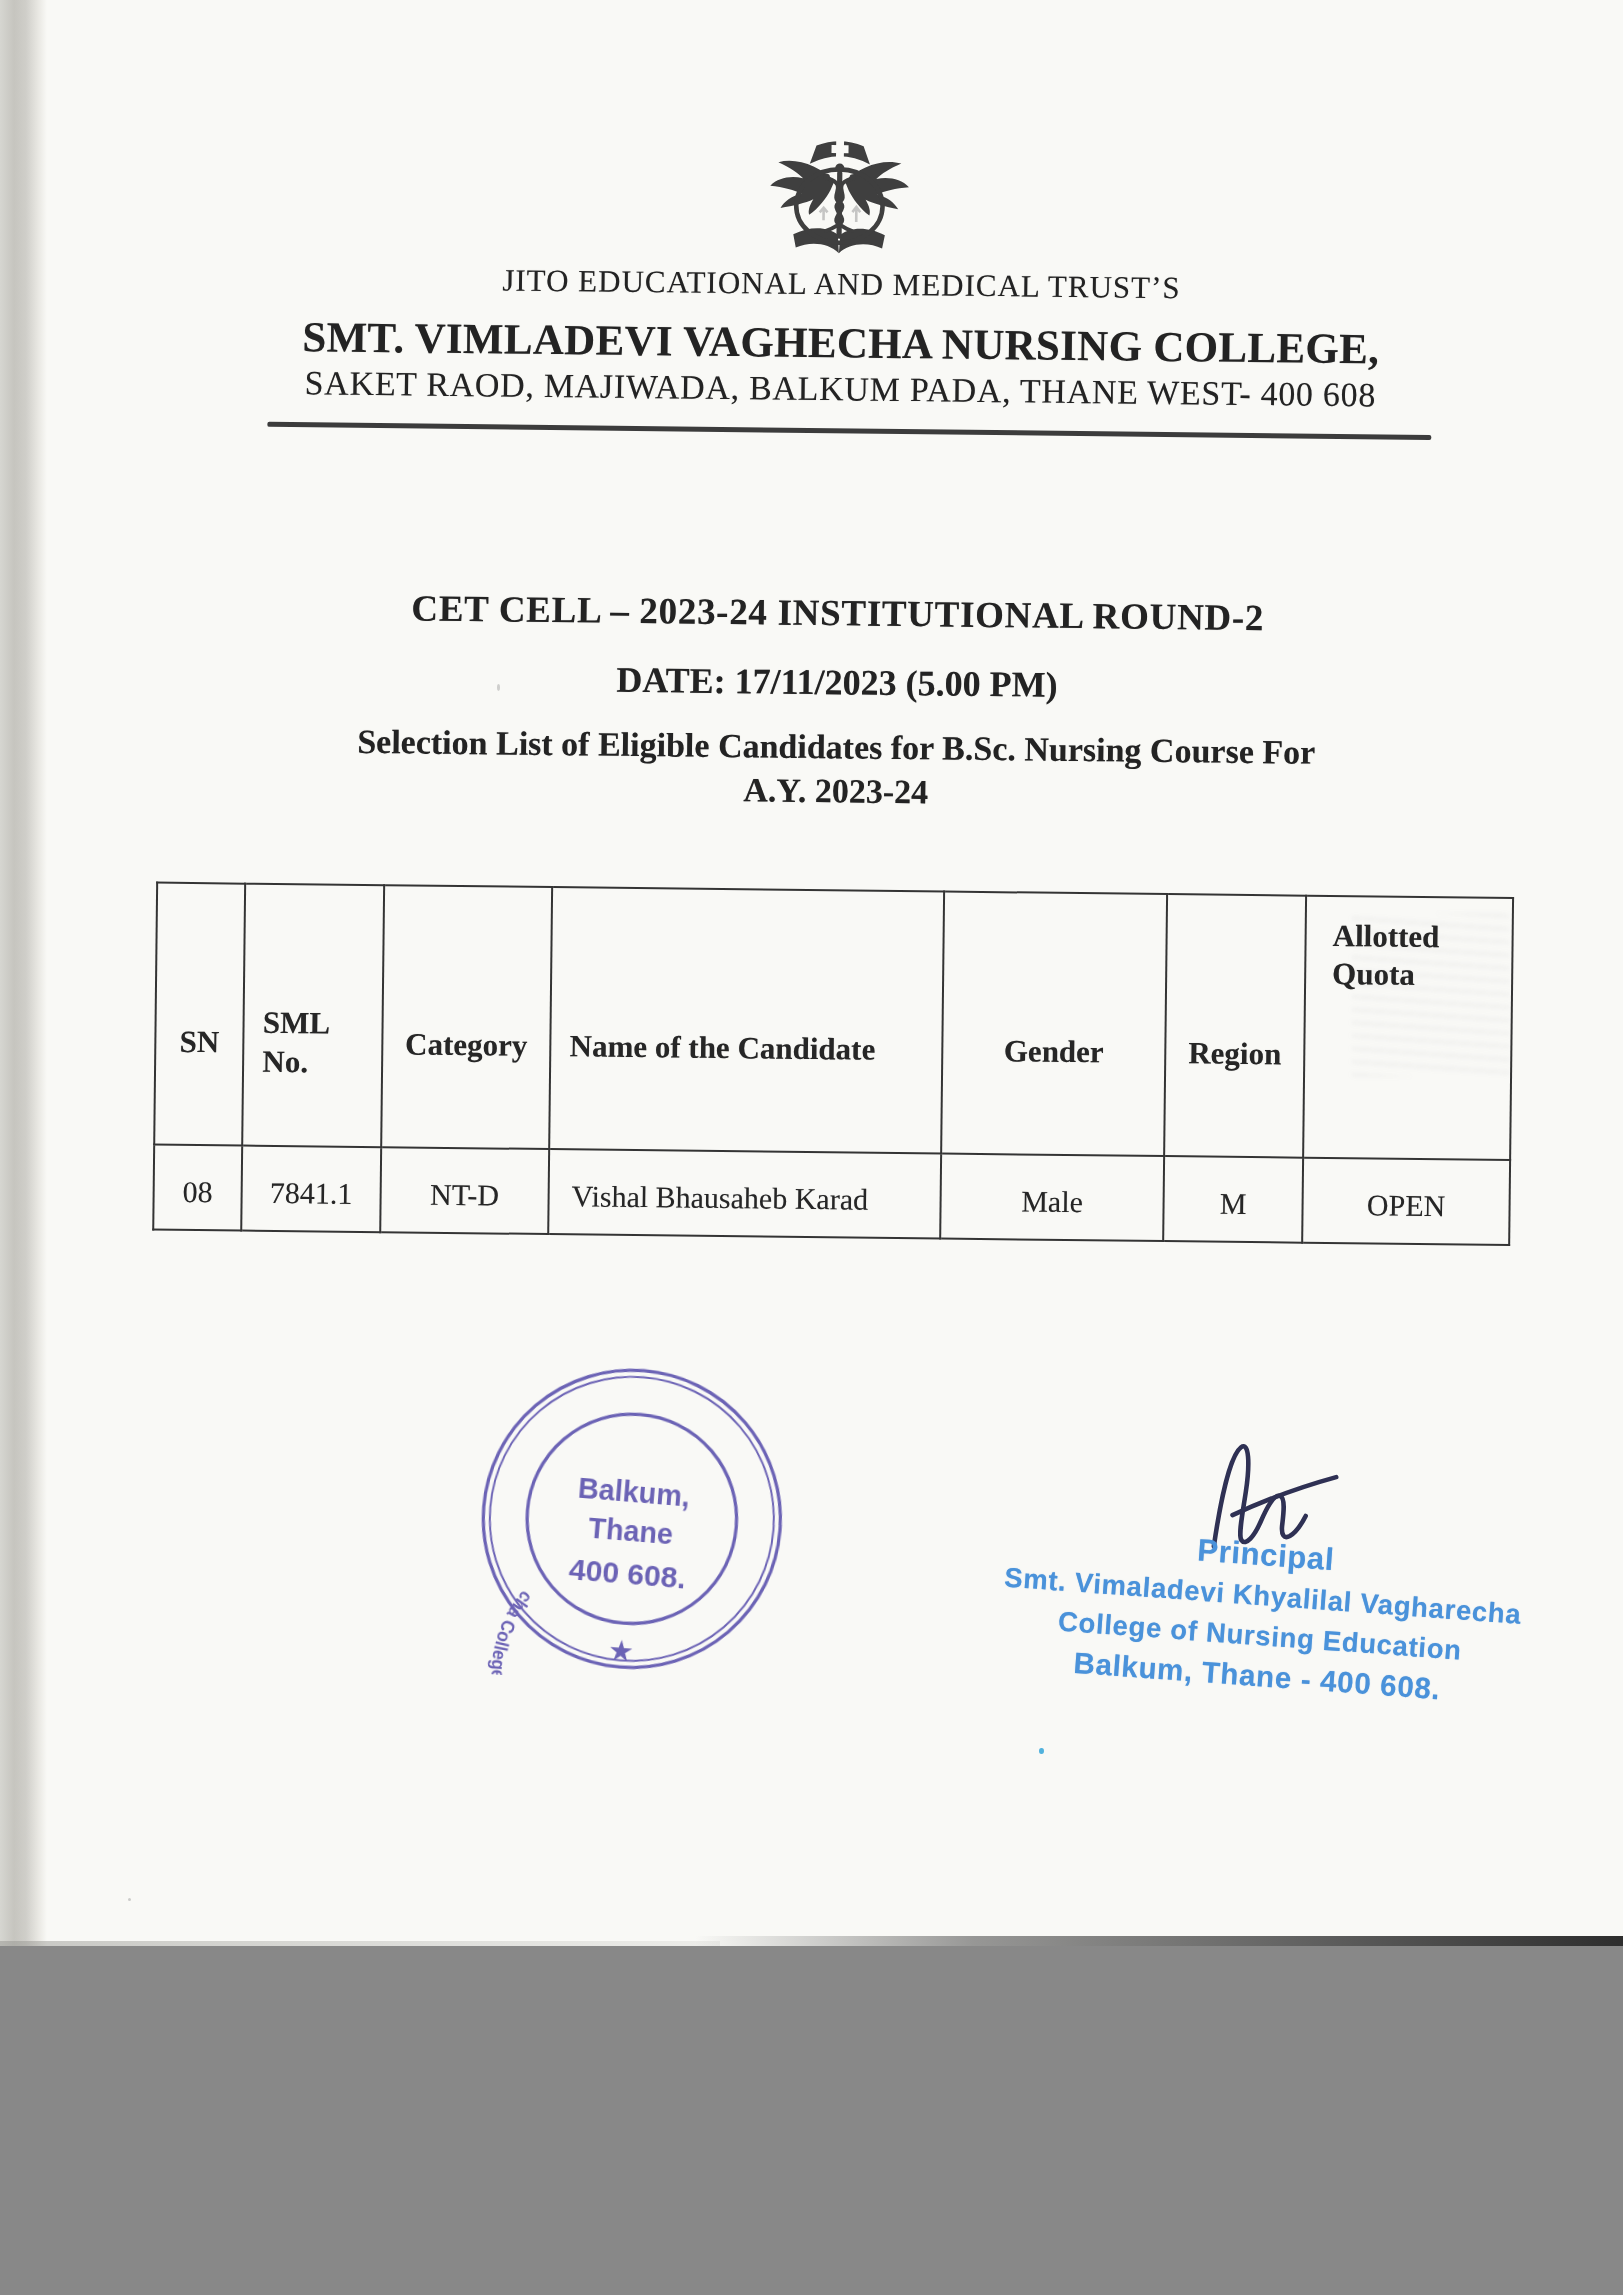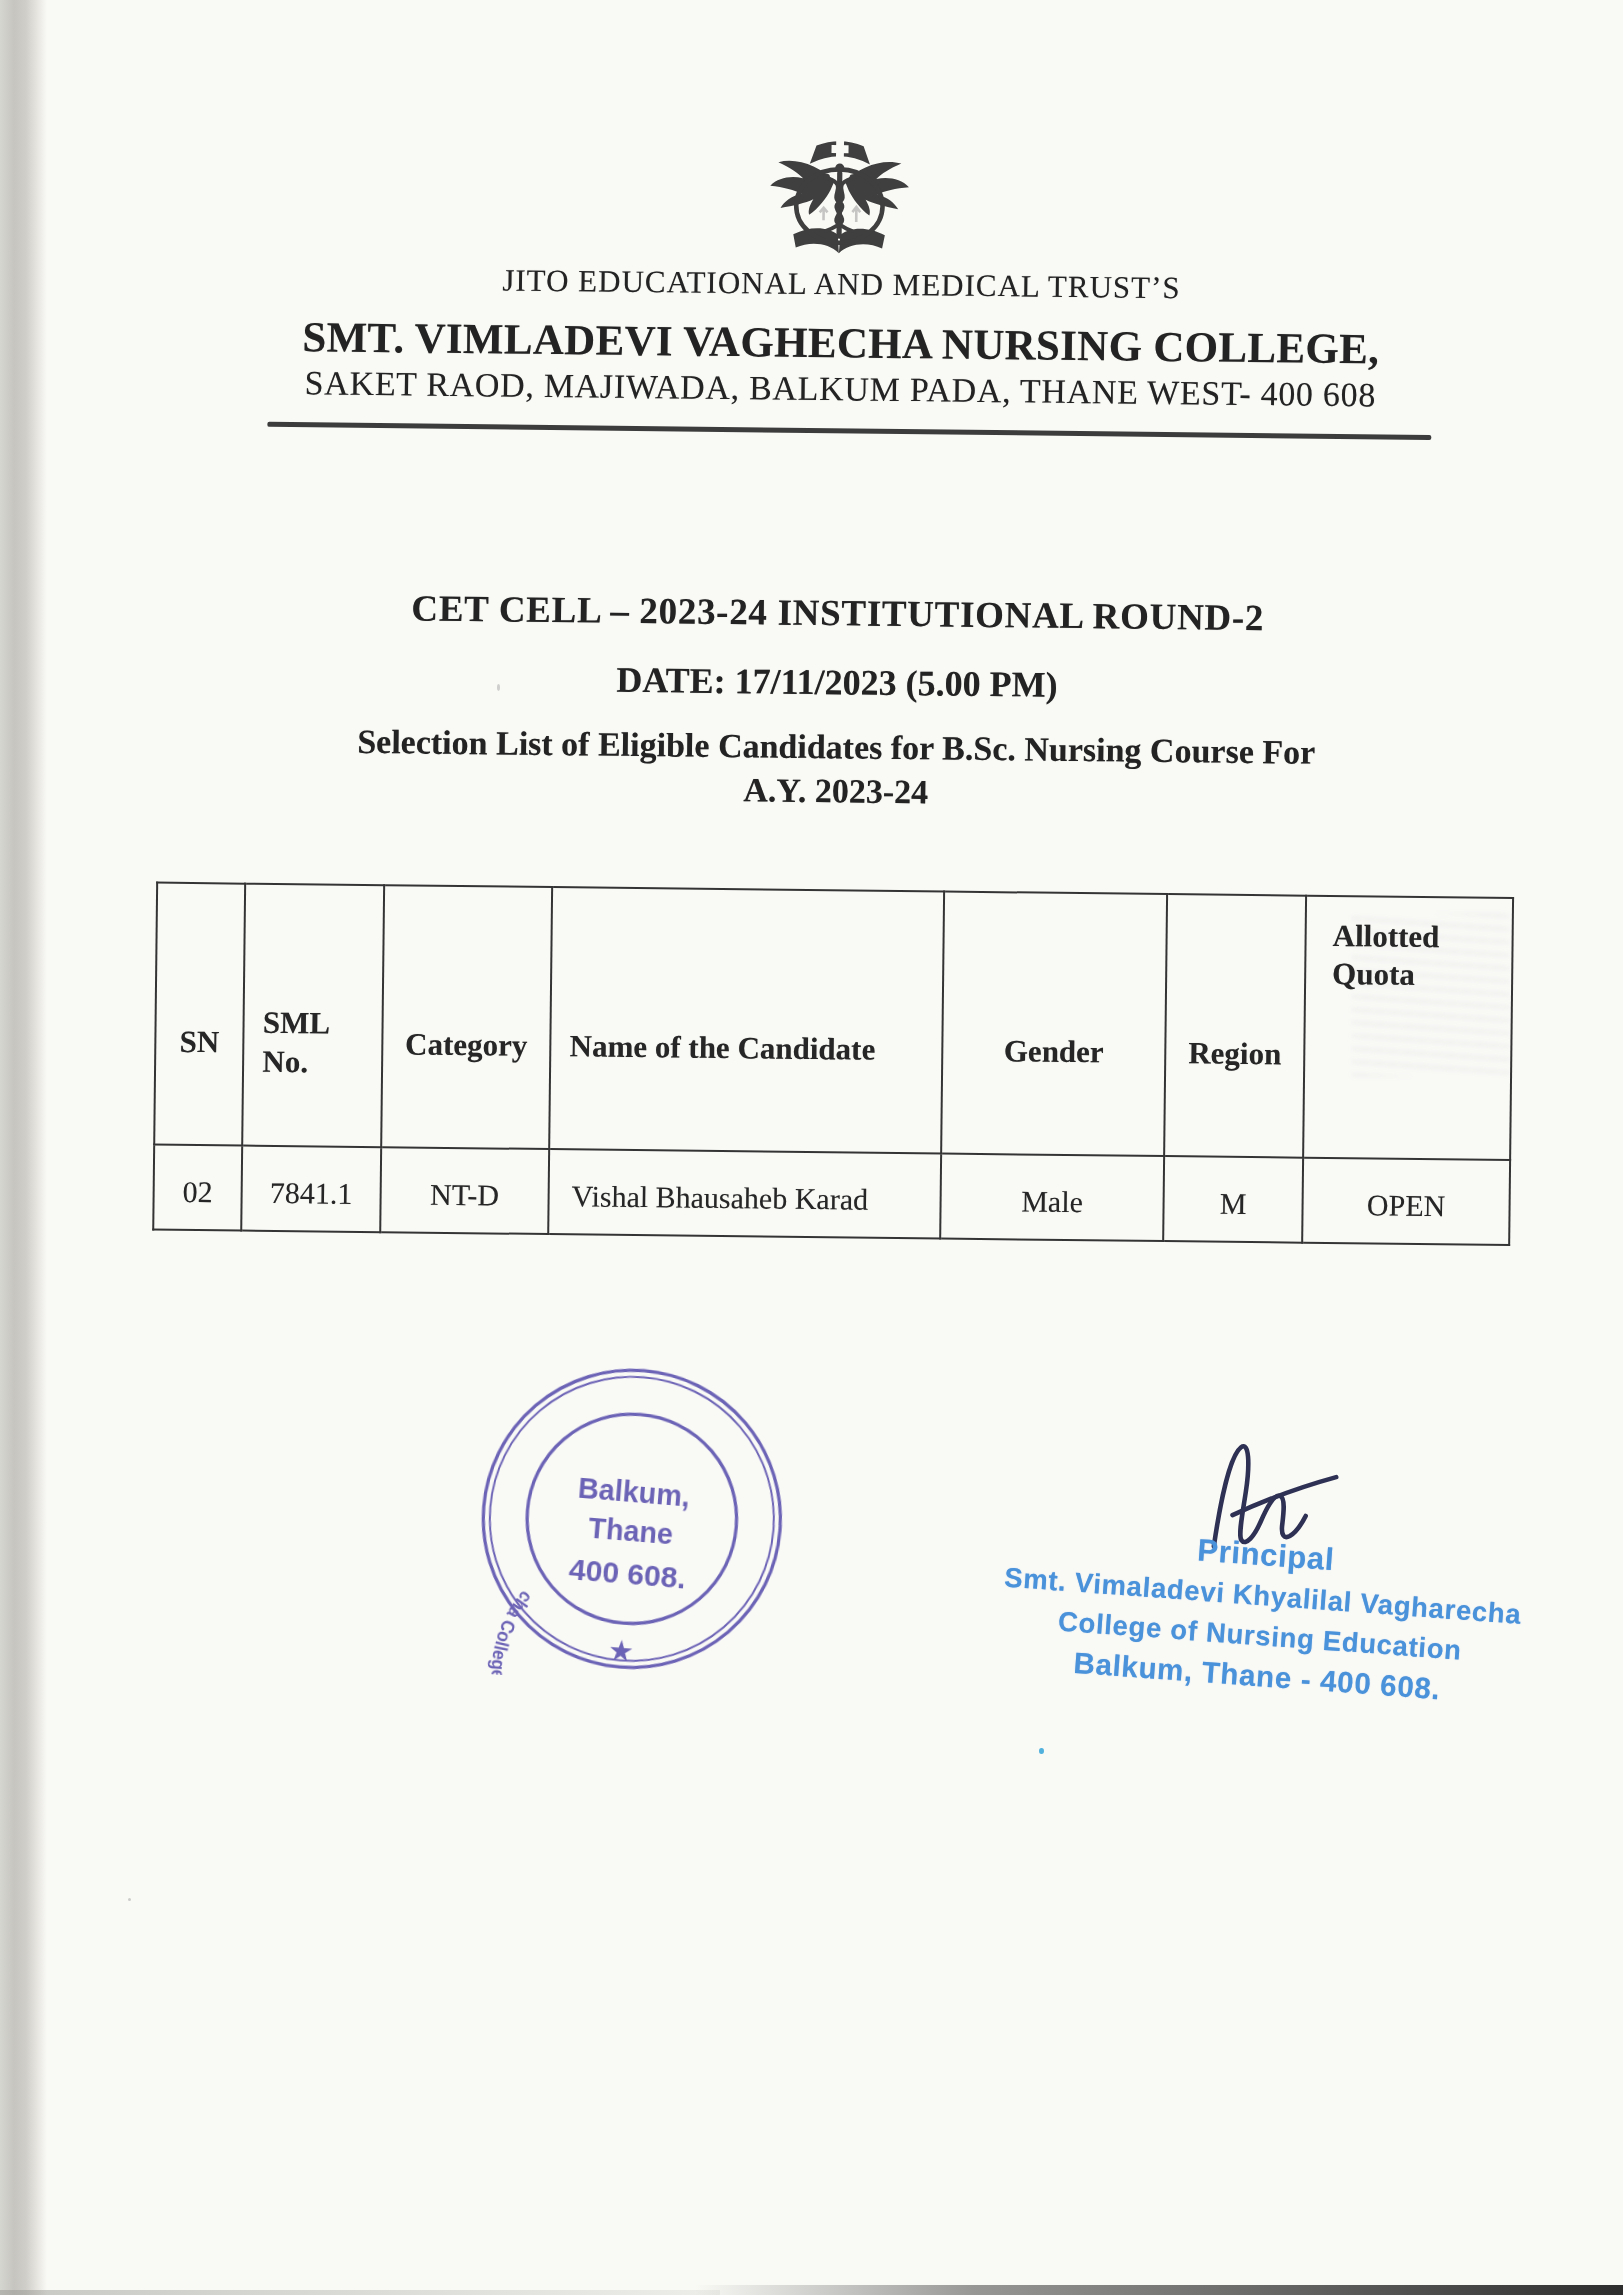--- a/index.html
+++ b/index.html
@@ -1,17 +1,17 @@
 <!DOCTYPE html>
 <html style="font-size:10.5px"><head>
 <meta charset="utf-8">
 <style>
   html,body{margin:0;padding:0;background:#888;}
   .page{
-    position:relative;width:1624px;height:2295px;overflow:hidden;
+    position:relative;width:1624px;height:1946px;overflow:hidden;
     background:#f9f9f6;
     font-family:"Liberation Serif", serif;
     color:#232323;
   }
   
   .edge-left{position:absolute;left:0;top:0;width:47px;height:100%;
     background:linear-gradient(90deg,#d6d6d1 0%,#c6c5bf 30%,#cfcec9 55%,#e9e8e3 82%,rgba(249,249,246,0) 100%);}
   .edge-bottom{position:absolute;right:0;bottom:0;width:929px;height:9.8px;
     background:linear-gradient(90deg,rgba(60,60,60,0) 0%,rgba(70,70,70,.55) 30%,#2d2d2d 100%);}
   .edge-bottom-left{position:absolute;left:0;bottom:0;width:720px;height:5.2px;
@@ -131,21 +131,21 @@
           <tr class="hrow">
         <th>SN</th>
         <th class="al-left">SML No.</th>
         <th>Category</th>
         <th class="al-left">Name of the Candidate</th>
         <th>Gender</th>
         <th>Region</th>
         <th class="quota">Allotted Quota</th>
       </tr>
       <tr class="drow">
-        <td>02</td>
+        <td>08</td>
         <td>7841.1</td>
         <td>NT-D</td>
         <td class="al-left">Vishal Bhausaheb Karad</td>
         <td>Male</td>
         <td>M</td>
         <td>OPEN</td>
       </tr>
     </tbody>
       </table>
 

